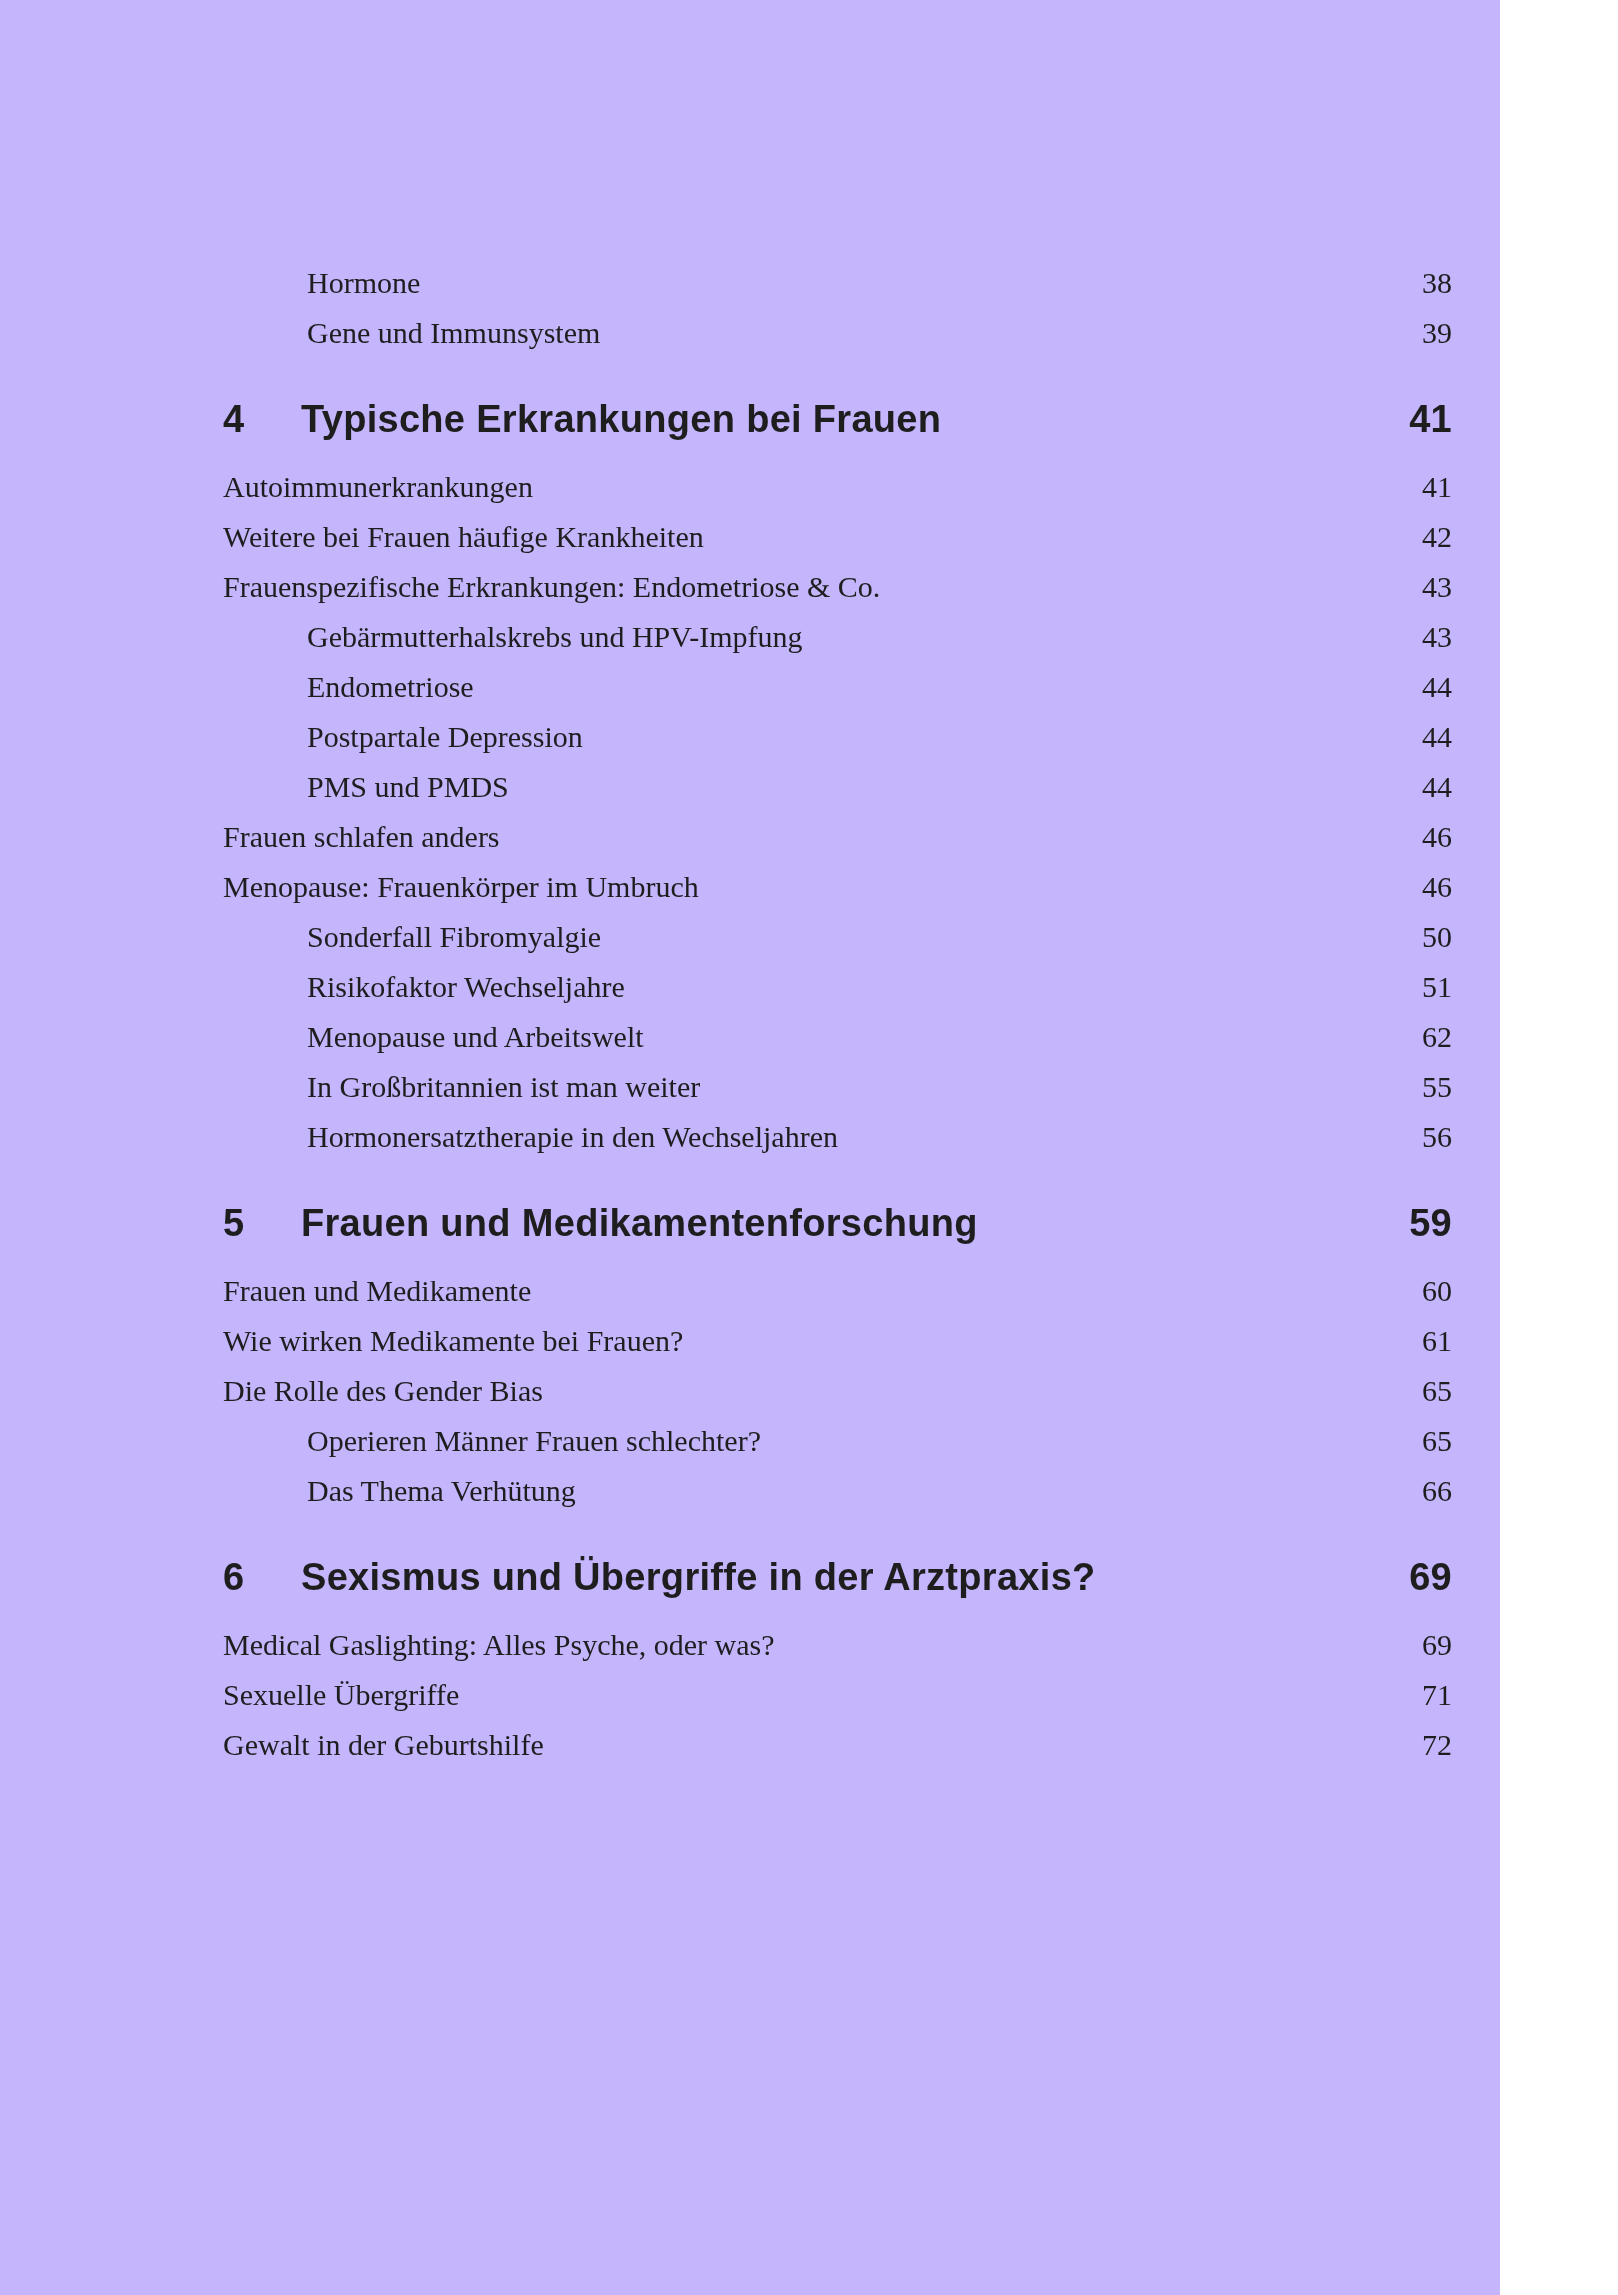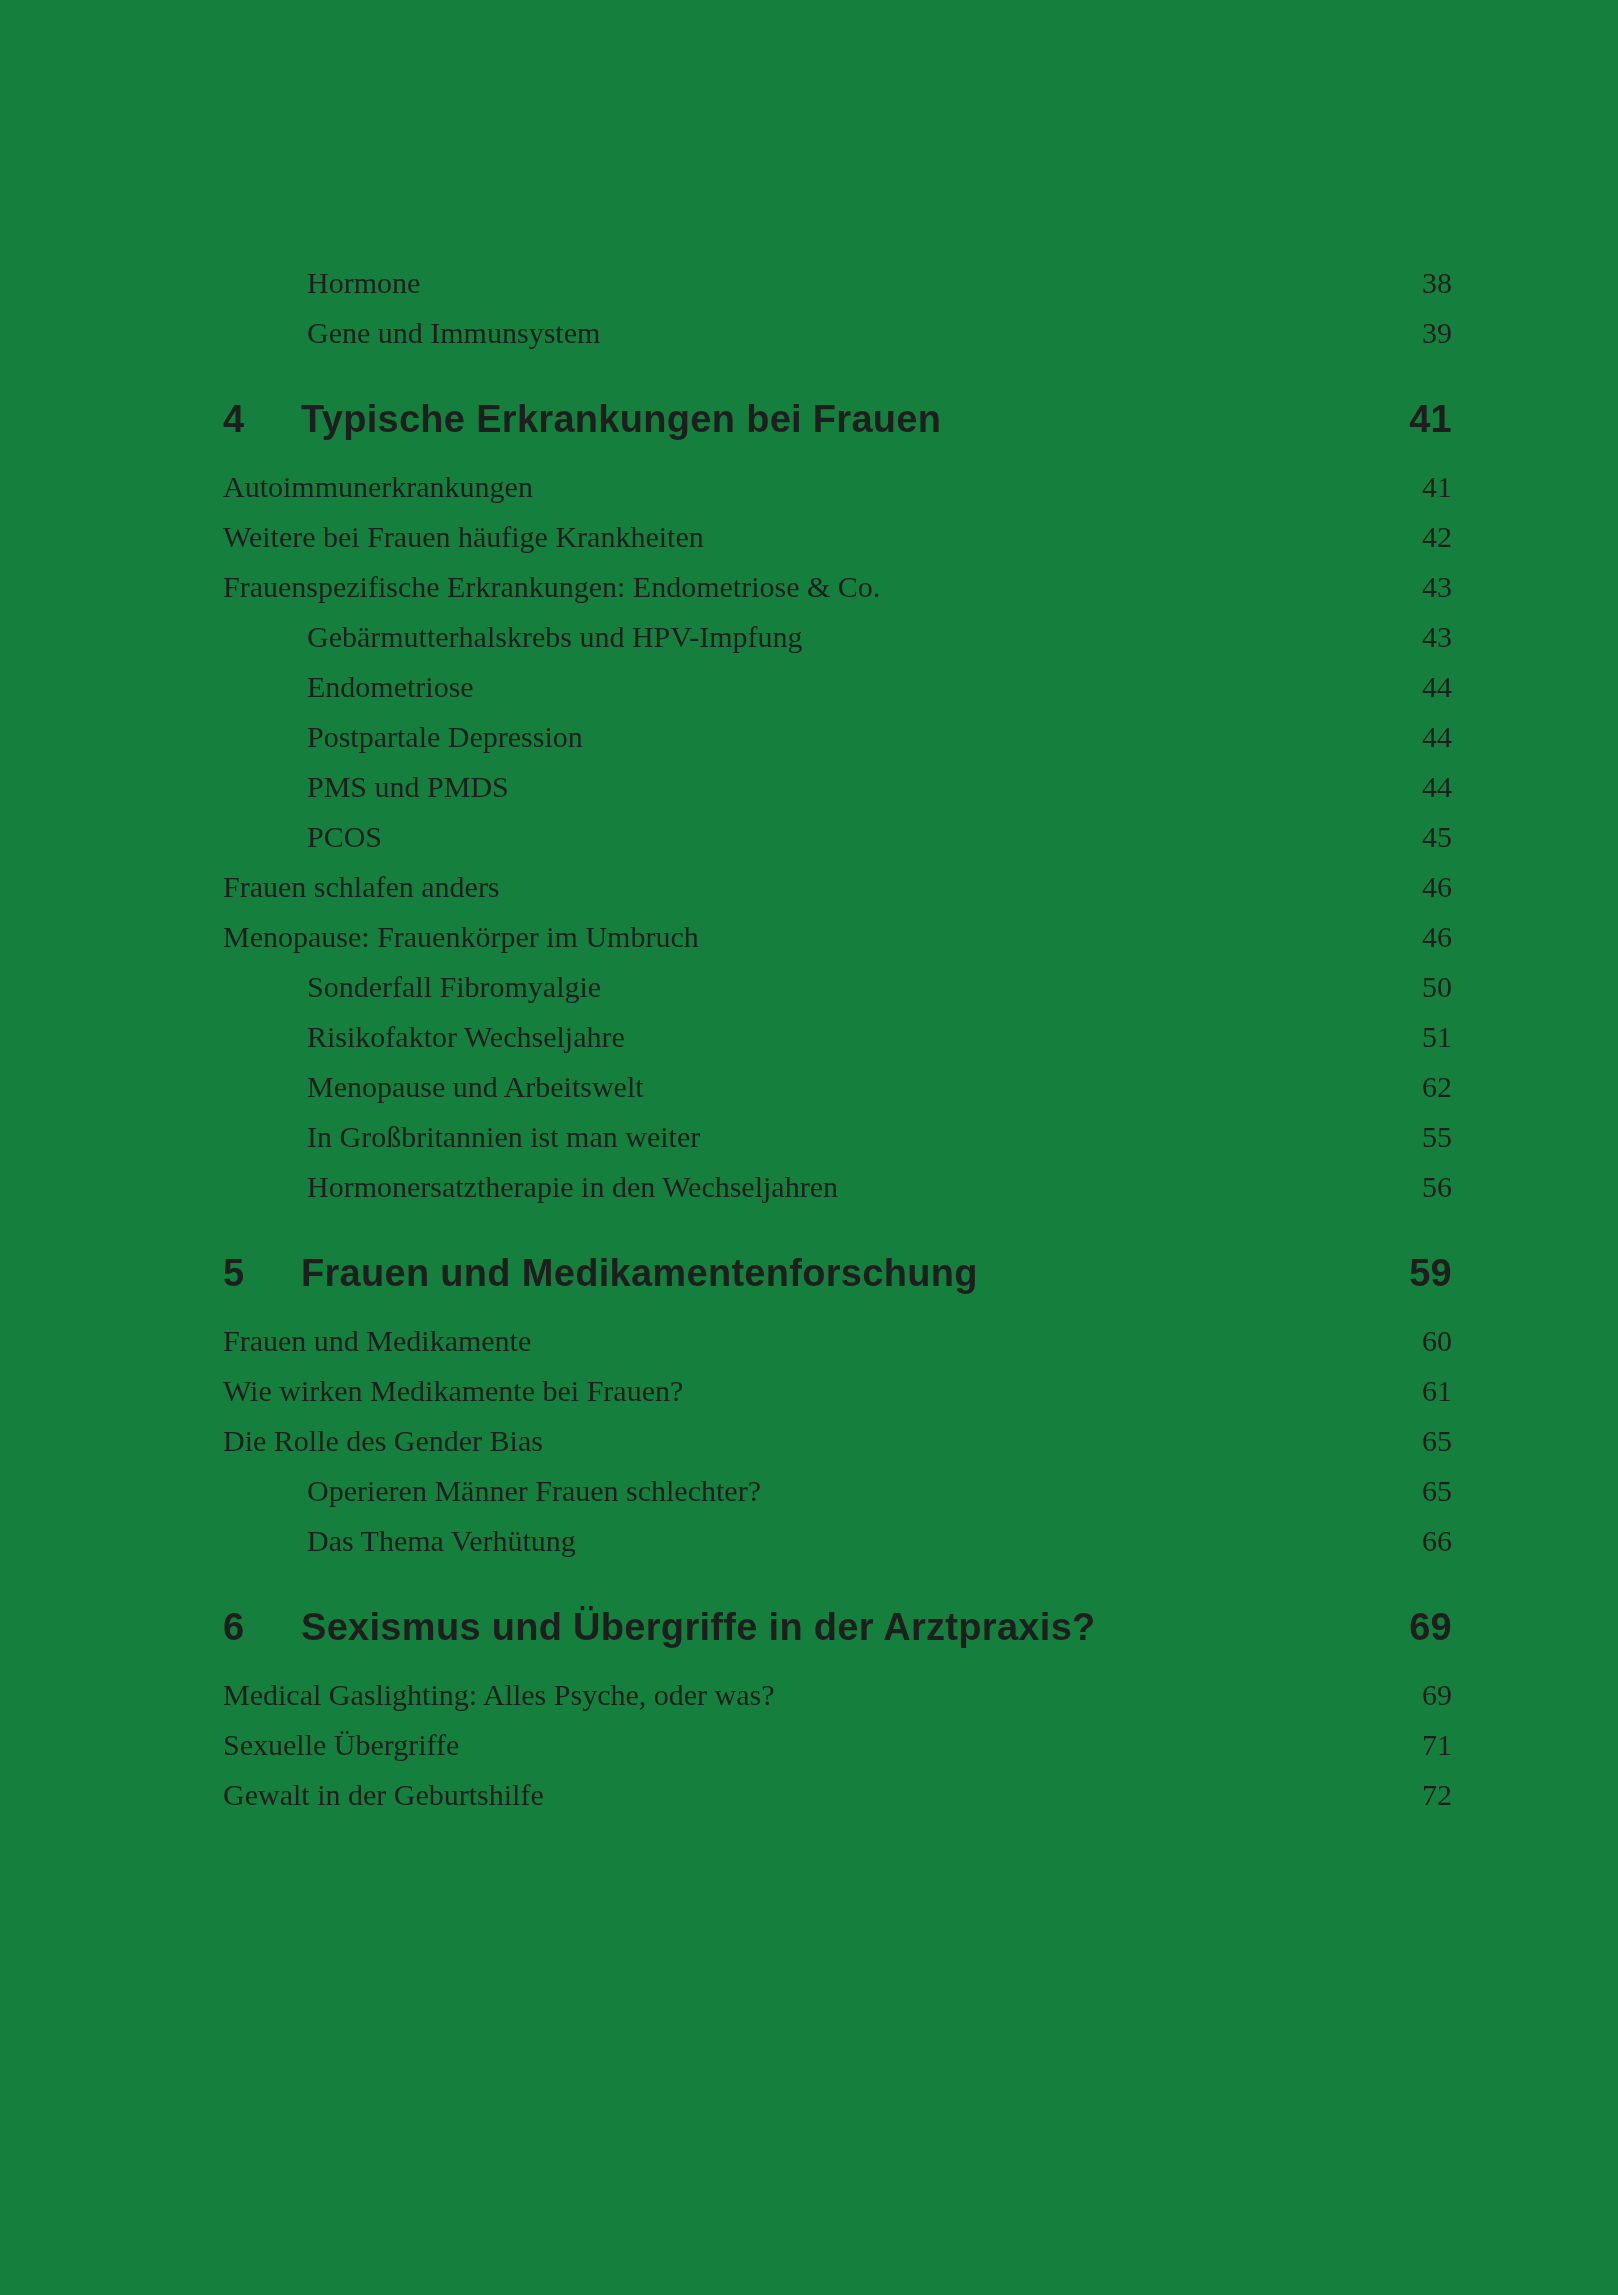--- a/index.html
+++ b/index.html
@@ -11,23 +11,23 @@
     width: 1618px;
     height: 2295px;
     position: relative;
     font-family: "Liberation Serif", serif;
     color: #1e1e1e;
     overflow: hidden;
   }
   .page {
     position: absolute;
     top: 0; left: 0;
-    width: 1618px;
+    width: 1500px;
     height: 2295px;
-    background: #15803d;
+    background: #c4b5fd;
   }
   .toc-list {
     position: absolute;
     top: 258px;
     left: 223px;
     width: 1229px;
   }
   .row {
     display: flex;
     justify-content: space-between;
@@ -113,24 +113,20 @@
         <span class="pagenum">44</span>
       </div>
       <div class="row sub">
         <span class="label">Postpartale Depression</span>
         <span class="pagenum">44</span>
       </div>
       <div class="row sub">
         <span class="label">PMS und PMDS</span>
         <span class="pagenum">44</span>
       </div>
-      <div class="row sub">
-        <span class="label">PCOS</span>
-        <span class="pagenum">45</span>
-      </div>
       <div class="row main">
         <span class="label">Frauen schlafen anders</span>
         <span class="pagenum">46</span>
       </div>
       <div class="row main">
         <span class="label">Menopause: Frauenkörper im Umbruch</span>
         <span class="pagenum">46</span>
       </div>
       <div class="row sub">
         <span class="label">Sonderfall Fibromyalgie</span>

